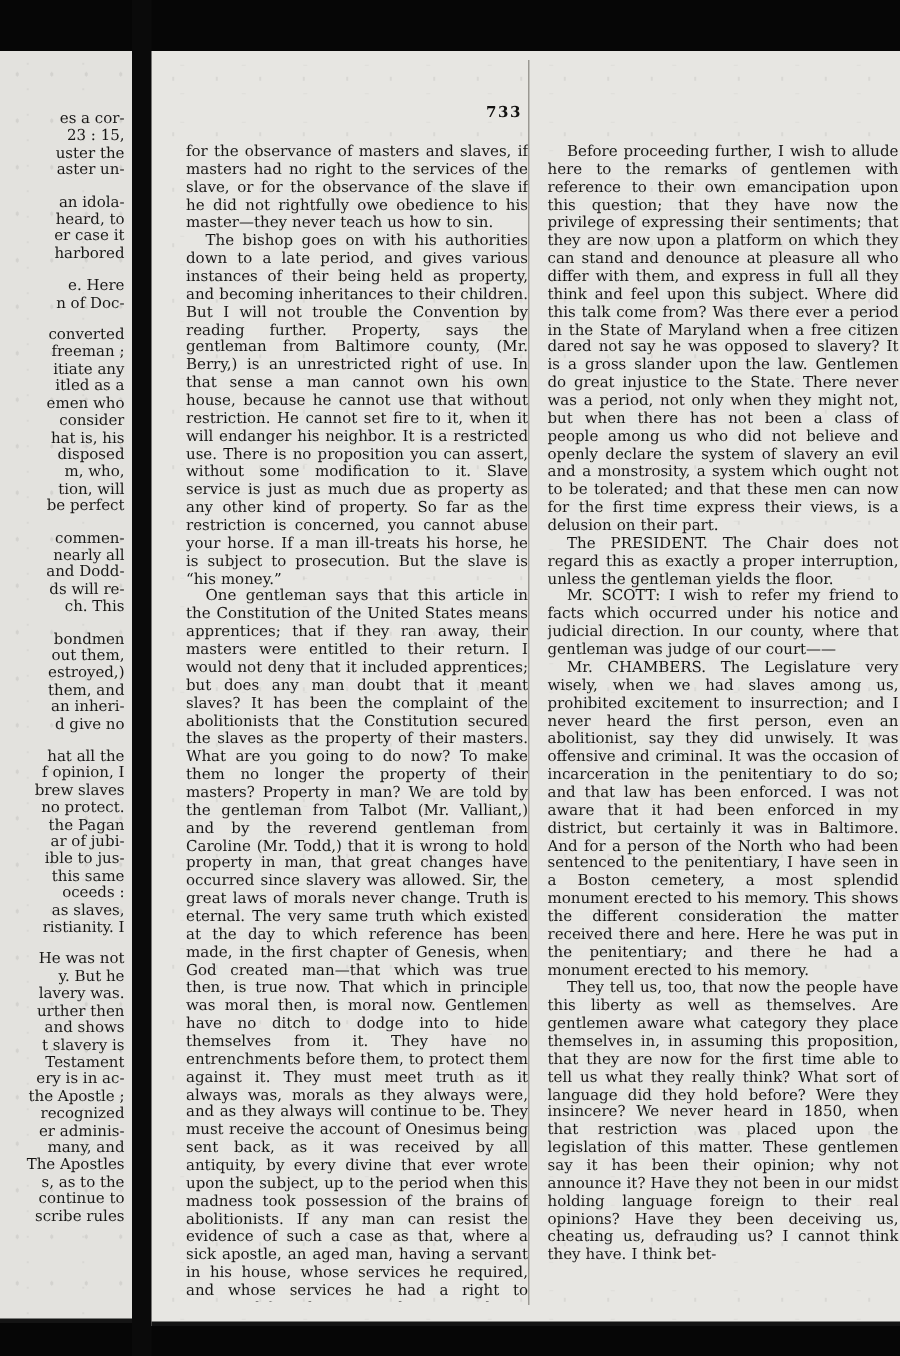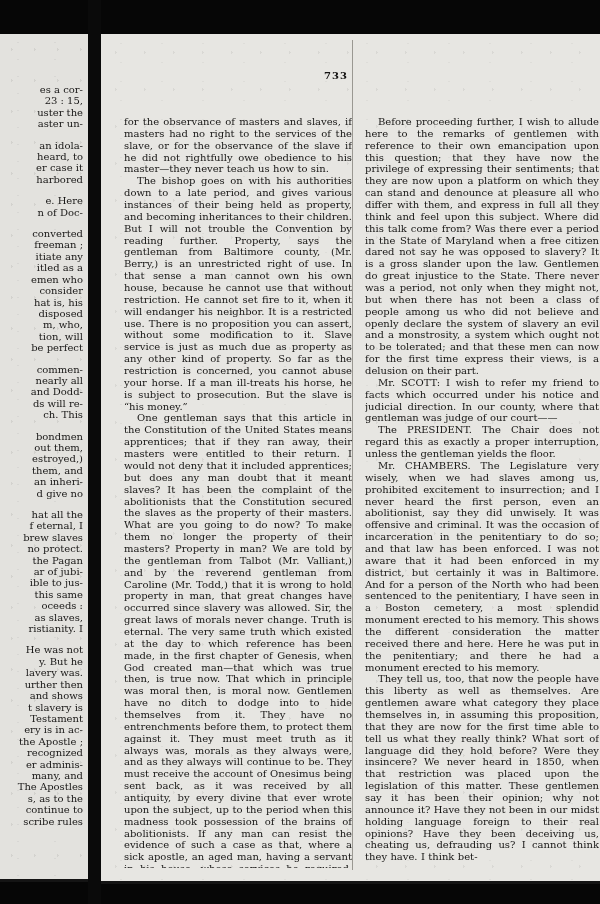--- a/index.html
+++ b/index.html
@@ -16,21 +16,21 @@
     width: 88px; height: 848px;
     background: #e3e2de;
     background-image:
       radial-gradient(#00000012 1px, transparent 1px),
       radial-gradient(#0000000c 1px, transparent 1px);
     background-size: 23px 31px, 37px 17px;
     overflow: hidden;
     border-bottom: 3px solid #141414;
   }
   .left-strip-inner {
-    padding-top: 50px;
+    padding-top: 40px;
     padding-right: 5px;
   }
   .strip-line {
     font-size: 10px;
     line-height: 11.4px;
     color: #181716;
     text-align: right;
     white-space: nowrap;
     overflow: hidden;
   }
@@ -74,21 +74,20 @@
   .columns {
     position: absolute;
     left: 0; top: 62px;
     width: 499px; height: 772px;
     display: flex;
     overflow: hidden;
   }
   .col {
     overflow: hidden;
     color: #171615;
-    margin-top: 20px;
   }
   .col.left  { width: 228px; margin-left: 23px; }
   .col.right { width: 234px; margin-left: 13px; }
   .col p {
     font-size: 10px;
     line-height: 11.86px;
     text-align: justify;
     text-indent: 13px;
     word-spacing: 0.2px;
   }
@@ -159,21 +158,21 @@
       <div class="strip-line">estroyed,)</div>
 
       <div class="strip-line">them, and</div>
 
       <div class="strip-line">an inheri-</div>
 
       <div class="strip-line">d give no</div>
 
       <div class="strip-line gap">hat all the</div>
 
-      <div class="strip-line">f eternal, I</div>
+      <div class="strip-line">f opinion, I</div>
 
       <div class="strip-line">brew slaves</div>
 
       <div class="strip-line">no protect.</div>
 
       <div class="strip-line">the Pagan</div>
 
       <div class="strip-line">ar of jubi-</div>
 
       <div class="strip-line">ible to jus-</div>
@@ -232,22 +231,22 @@
 
         <p>The bishop goes on with his authorities down to a late period, and gives various instances of their being held as property, and becoming inheritances to their children. But I will not trouble the Convention by reading further. Property, says the gentleman from Baltimore county, (Mr. Berry,) is an unrestricted right of use. In that sense a man cannot own his own house, because he cannot use that without restriction. He cannot set fire to it, when it will endanger his neighbor. It is a restricted use. There is no proposition you can assert, without some modification to it. Slave service is just as much due as property as any other kind of property. So far as the restriction is concerned, you cannot abuse your horse. If a man ill-treats his horse, he is subject to prosecution. But the slave is “his money.”</p>
 
         <p>One gentleman says that this article in the Constitution of the United States means apprentices; that if they ran away, their masters were entitled to their return. I would not deny that it included apprentices; but does any man doubt that it meant slaves? It has been the complaint of the abolitionists that the Constitution secured the slaves as the property of their masters. What are you going to do now? To make them no longer the property of their masters? Property in man? We are told by the gentleman from Talbot (Mr. Valliant,) and by the reverend gentleman from Caroline (Mr. Todd,) that it is wrong to hold property in man, that great changes have occurred since slavery was allowed. Sir, the great laws of morals never change. Truth is eternal. The very same truth which existed at the day to which reference has been made, in the first chapter of Genesis, when God created man—that which was true then, is true now. That which in principle was moral then, is moral now. Gentlemen have no ditch to dodge into to hide themselves from it. They have no entrenchments before them, to protect them against it. They must meet truth as it always was, morals as they always were, and as they always will continue to be. They must receive the account of Onesimus being sent back, as it was received by all antiquity, by every divine that ever wrote upon the subject, up to the period when this madness took possession of the brains of abolitionists. If any man can resist the evidence of such a case as that, where a sick apostle, an aged man, having a servant in his house, whose services he required, and whose services he had a right to command from his master, his master being under obligation to him, yet would not allow that servant to remain or, to assume any other condition than to be sent home, to become</p>
       </div>
     <div class="col right">
 
 
         <p>Before proceeding further, I wish to allude here to the remarks of gentlemen with reference to their own emancipation upon this question; that they have now the privilege of expressing their sentiments; that they are now upon a platform on which they can stand and denounce at pleasure all who differ with them, and express in full all they think and feel upon this subject. Where did this talk come from? Was there ever a period in the State of Maryland when a free citizen dared not say he was opposed to slavery? It is a gross slander upon the law. Gentlemen do great injustice to the State. There never was a period, not only when they might not, but when there has not been a class of people among us who did not believe and openly declare the system of slavery an evil and a monstrosity, a system which ought not to be tolerated; and that these men can now for the first time express their views, is a delusion on their part.</p>
 
+        <p>The PRESIDENT. The Chair does not regard this as exactly a proper interruption, unless the gentleman yields the floor.</p>
+
         <p>Mr. SCOTT: I wish to refer my friend to facts which occurred under his notice and judicial direction. In our county, where that gentleman was judge of our court——</p>
-
-        <p>The PRESIDENT. The Chair does not regard this as exactly a proper interruption, unless the gentleman yields the floor.</p>
 
         <p>Mr. CHAMBERS. The Legislature very wisely, when we had slaves among us, prohibited excitement to insurrection; and I never heard the first person, even an abolitionist, say they did unwisely. It was offensive and criminal. It was the occasion of incarceration in the penitentiary to do so; and that law has been enforced. I was not aware that it had been enforced in my district, but certainly it was in Baltimore. And for a person of the North who had been sentenced to the penitentiary, I have seen in a Boston cemetery, a most splendid monument erected to his memory. This shows the different consideration the matter received there and here. Here he was put in the penitentiary; and there he had a monument erected to his memory.</p>
 
         <p>They tell us, too, that now the people have this liberty as well as themselves. Are gentlemen aware what category they place themselves in, in assuming this proposition, that they are now for the first time able to tell us what they really think? What sort of language did they hold before? Were they insincere? We never heard in 1850, when that restriction was placed upon the legislation of this matter. These gentlemen say it has been their opinion; why not announce it? Have they not been in our midst holding language foreign to their real opinions? Have they been deceiving us, cheating us, defrauding us? I cannot think they have. I think bet-</p>
       </div>
   </div>
 </div>
 
 </body></html>

